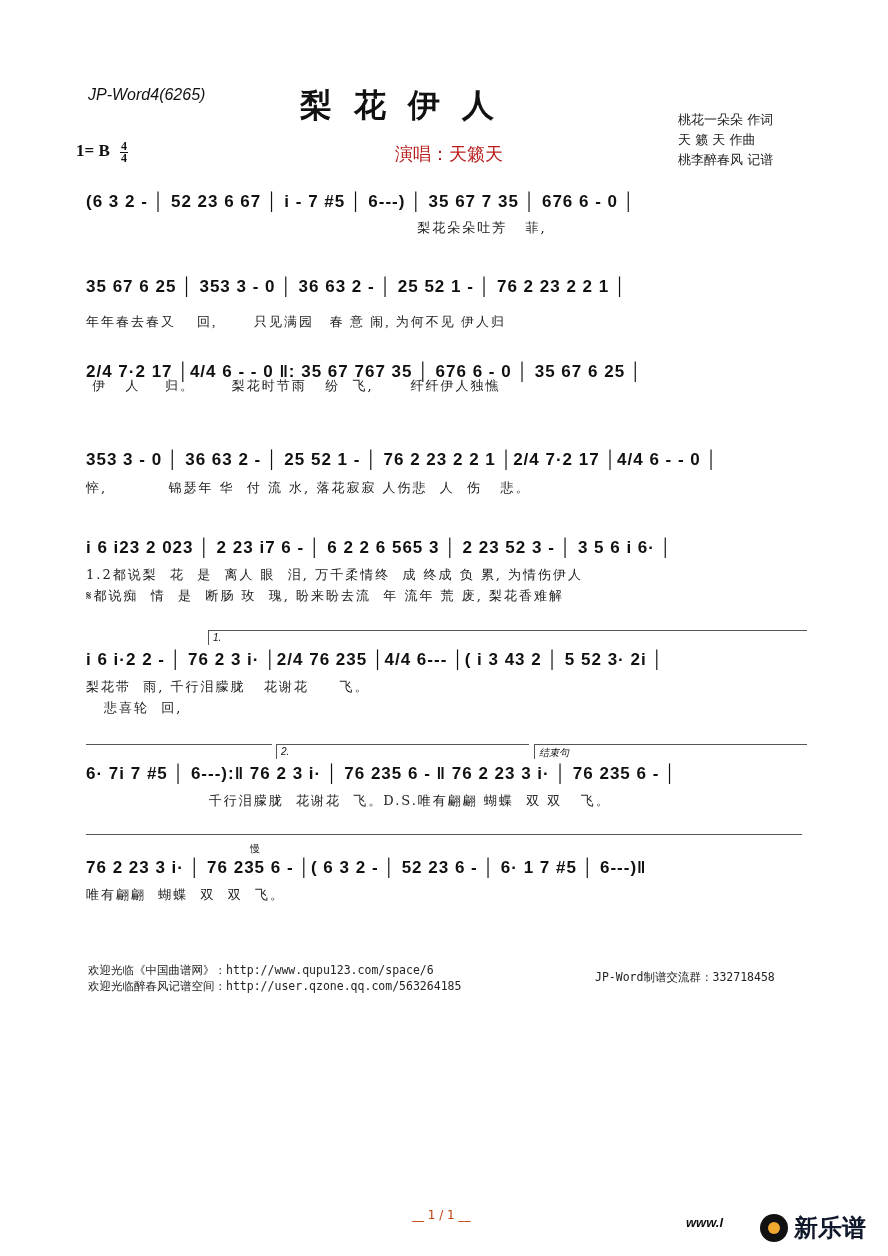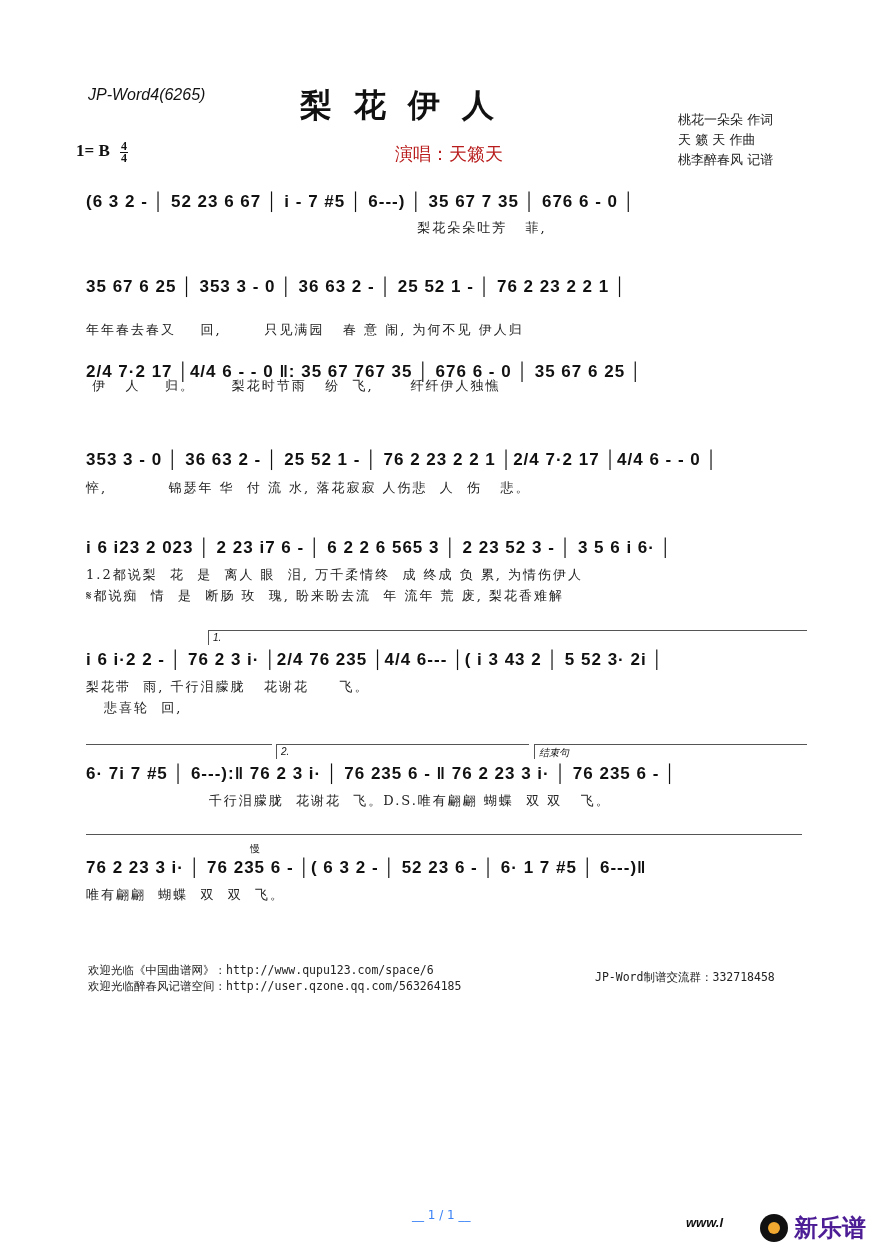--- a/index.html
+++ b/index.html
@@ -13,25 +13,25 @@
   .singer { left:395px; top:142px; font-size:18px; color:#b91c1c; }
   .credits { left:678px; top:110px; font-size:13px; line-height:20px; color:#222; font-family:"DejaVu Serif", serif; }
   .row { position:absolute; left:86px; width:722px; }
   .notes { position:absolute; left:0; top:0; white-space:nowrap; font-family:"Liberation Sans", sans-serif; font-weight:bold; font-size:17px; letter-spacing:1px; }
   .lyric { position:absolute; left:0; white-space:pre; font-family:"DejaVu Serif", serif; font-size:13px; letter-spacing:2px; color:#222; }
   .volta { position:absolute; border-top:1px solid #555; border-left:1px solid #555; height:14px; }
   .volta-label { position:absolute; font-size:10px; font-style:italic; left:4px; top:1px; font-family:"Liberation Sans", sans-serif; }
   .lineline { position:absolute; border-top:1px solid #555; height:0; }
   .footer { left:88px; top:962px; font-size:11.5px; line-height:16px; color:#222; font-family:"DejaVu Sans Mono", monospace; }
   .qq { left:595px; top:970px; font-size:11.5px; color:#222; font-family:"DejaVu Sans Mono", monospace; }
-  .page { left:412px; top:1208px; font-size:12px; color:#3b82f6; }
+  .page { left:412px; top:1208px; font-size:12px; color:#c2410c; }
   .brand { left:686px; top:1215px; font-size:13px; font-weight:bold; font-style:italic; color:#111; font-family:"Liberation Sans", sans-serif; }
   .brand-logo { left:760px; top:1214px; width:28px; height:28px; border-radius:50%; background:#111; }
   .brand-logo .inner { position:absolute; left:8px; top:8px; width:12px; height:12px; border-radius:50%; background:#f0a830; }
-  .brand-cn { left:794px; top:1212px; font-size:24px; font-weight:bold; color:#4c1d95; }
+  .brand-cn { left:794px; top:1212px; font-size:24px; font-weight:bold; color:#0f172a; }
 </style>
 </head>
 <body>
 
 <div class="abs software">JP-Word4(6265)</div>
 <div class="abs title">梨花伊人</div>
 <div class="abs key">
   <span>1= B</span>
   <span class="timesig">
     <span class="num">4</span>
@@ -45,21 +45,21 @@
   <div>桃李醉春风 记谱</div>
 </div>
 
 <div class="row" style="top:192px;">
   <div class="notes">(6 3 2 - │ 52 23 6 67 │ i - 7 #5 │ 6---) │ 35 67 7 35 │ 676 6 - 0 │</div>
   <div class="lyric" style="top:27px;">                                                      梨花朵朵吐芳   菲,</div>
 </div>
 
 <div class="row" style="top:277px;">
   <div class="notes">35 67 6 25 │ 353 3 - 0 │ 36 63 2 - │ 25 52 1 - │ 76 2 23 2 2 1 │</div>
-  <div class="lyric" style="top:44px;">年年春去春又    回,       只见满园   春 意 闹, 为何不见 伊人归</div>
+  <div class="lyric" style="top:36px;font-family:Liberation Serif, serif;">年年春去春又    回,       只见满园   春 意 闹, 为何不见 伊人归</div>
 </div>
 
 <div class="row" style="top:362px;">
   <div class="notes">2/4 7·2 17 │4/4 6 - - 0 ‖: 35 67 767 35 │ 676 6 - 0 │ 35 67 6 25 │</div>
   <div class="lyric" style="top:15px;text-align:right;"> 伊   人    归。      梨花时节雨   纷  飞,      纤纤伊人独憔</div>
 </div>
 
 <div class="row" style="top:450px;">
   <div class="notes">353 3 - 0 │ 36 63 2 - │ 25 52 1 - │ 76 2 23 2 2 1 │2/4 7·2 17 │4/4 6 - - 0 │</div>
   <div class="lyric" style="top:29px;">悴,          锦瑟年 华  付 流 水, 落花寂寂 人伤悲  人  伤   悲。</div>

